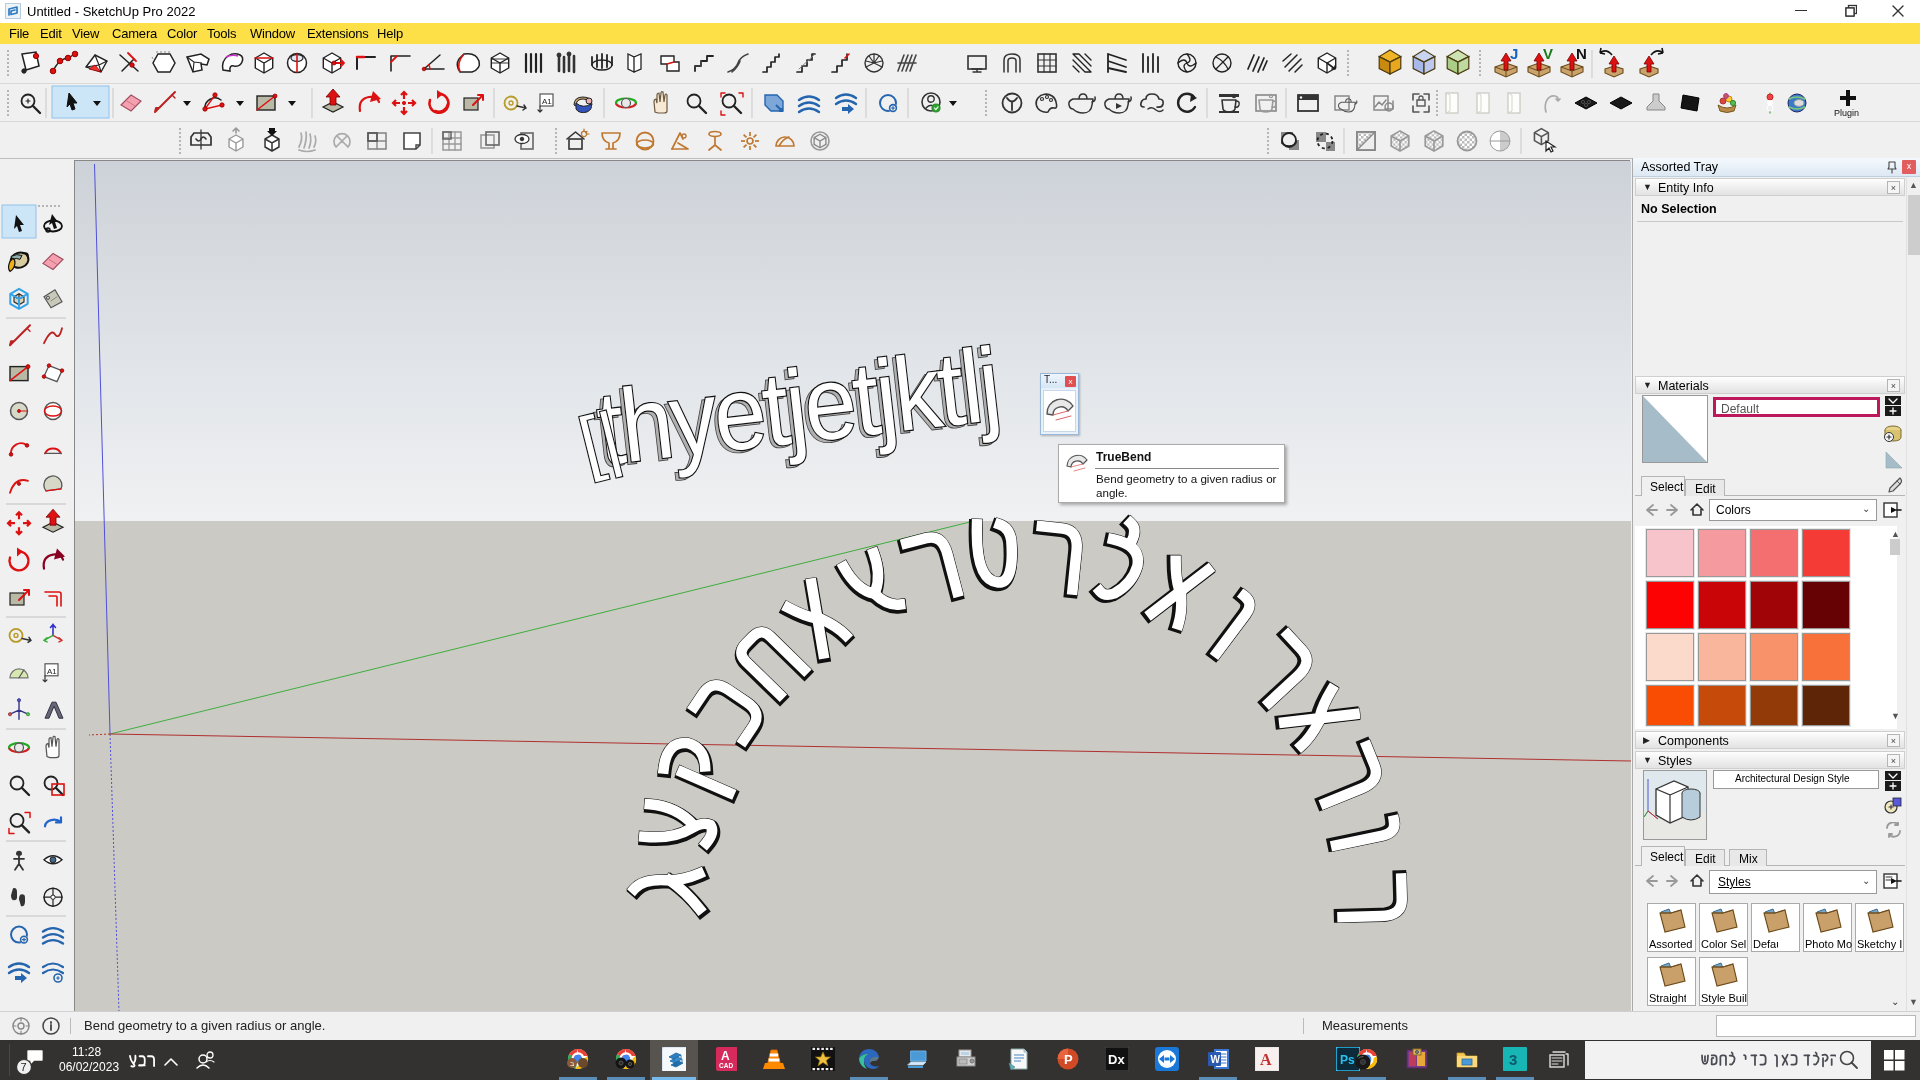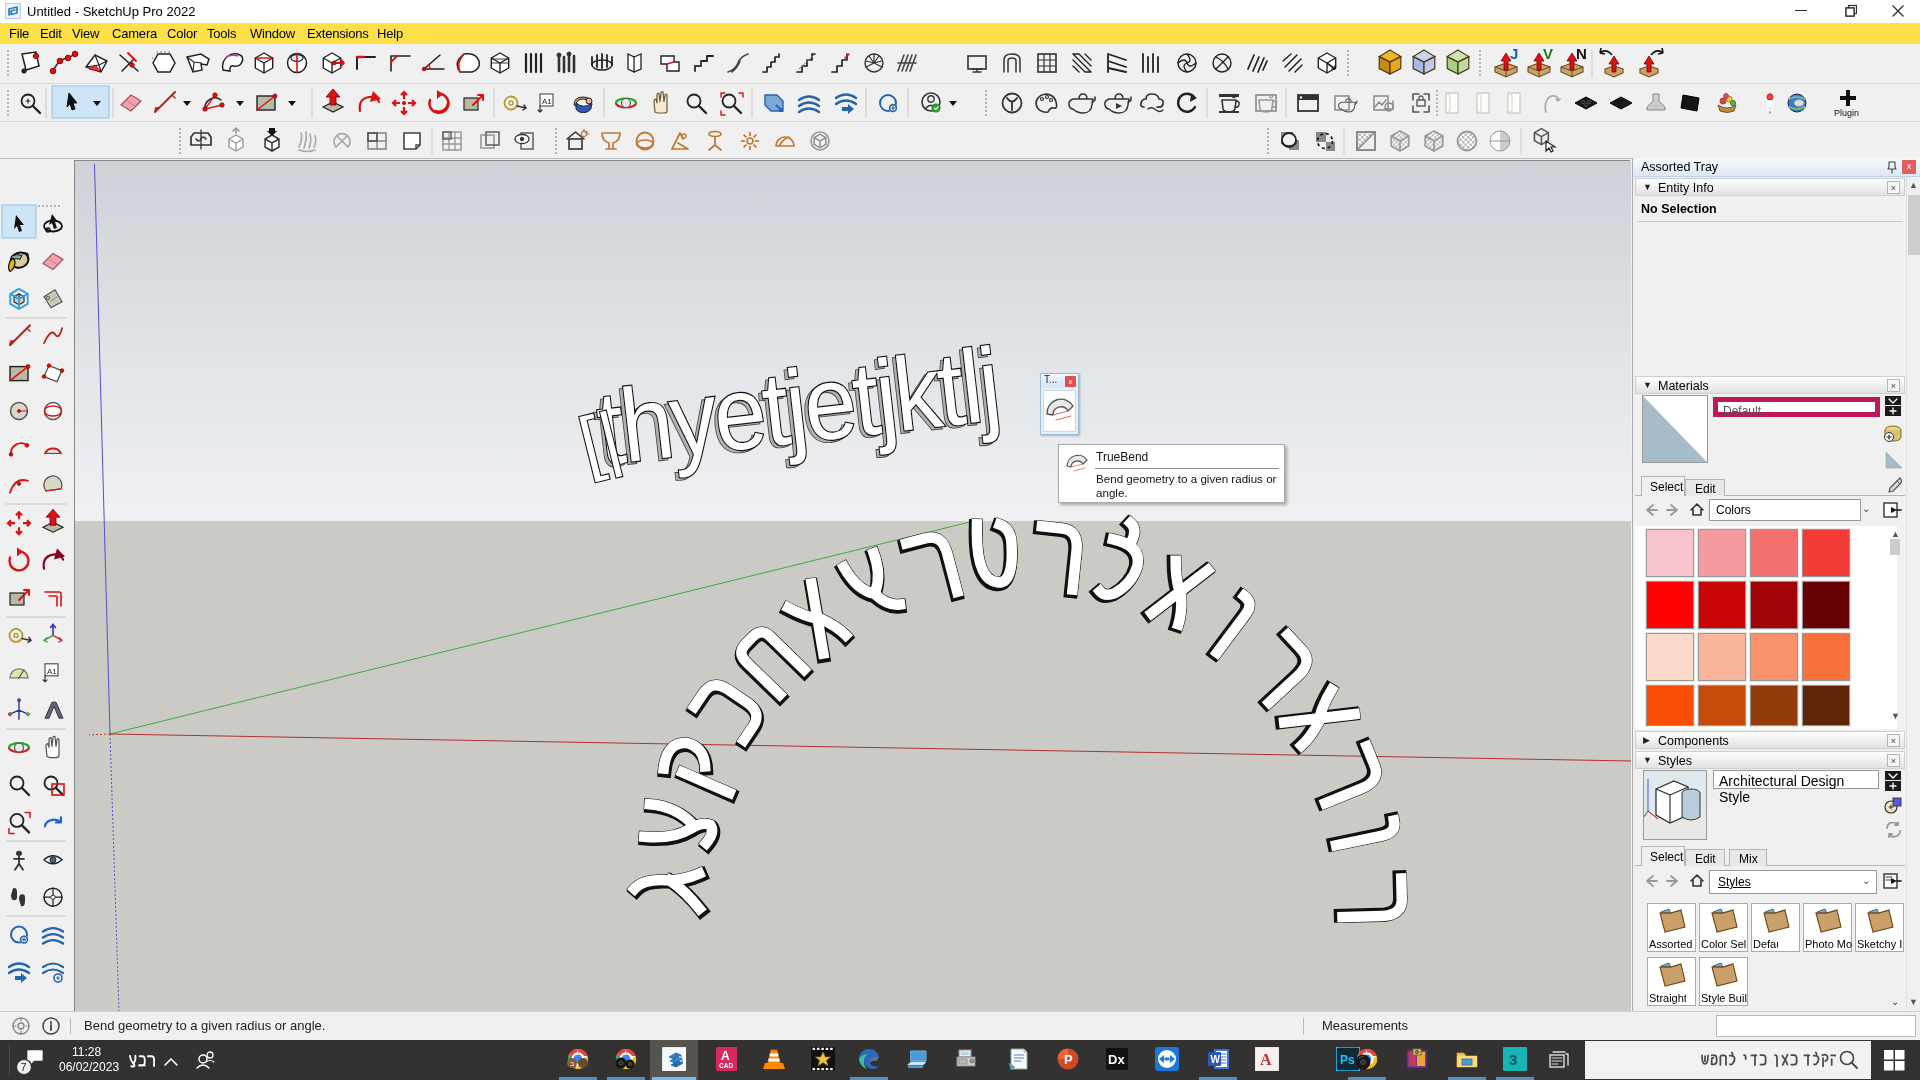--- a/index.html
+++ b/index.html
@@ -1008,21 +1008,21 @@
     <div class="abs" style="left:4px;top:20px"><svg width="32" height="34" viewBox="0 0 32 34" style="">
         <path d="M2,20 A14,14 0 0 1 28,12 L23,17 A8,8 0 0 0 8,21 Z" stroke="#555" stroke-width="1.4" fill="#e8e8e8" stroke-linejoin="round" stroke-linecap="round"></path>
         <path d="M8,21 L23,17 M11,26 L26,22" stroke="#d66" stroke-width="1.0" fill="none" stroke-linejoin="round" stroke-linecap="round"></path>
       </svg></div>
   </div>
 <div class="abs" style="left:1058px;top:444px;width:227px;height:59px;background:#fff;border:1px solid #aaa;box-shadow:2px 2px 3px rgba(0,0,0,0.3)">
     <div class="abs" style="left:6px;top:6px"><svg width="26" height="24" viewBox="0 0 26 24" style="">
         <path d="M2,15 A11,11 0 0 1 22,9 L18,13 A6.5,6.5 0 0 0 6,16 Z" stroke="#555" stroke-width="1.2" fill="#e8e8e8" stroke-linejoin="round" stroke-linecap="round"></path>
         <path d="M6,16 L18,13 M9,20 L20,17" stroke="#d66" stroke-width="0.8" fill="none" stroke-linejoin="round" stroke-linecap="round"></path>
       </svg></div>
-    <span class="abs" style="left:37px;top:5px;font-size:12px;font-weight:normal;color:#111">TrueBend</span>
+    <span class="abs" style="left:37px;top:5px;font-size:12px;font-weight:bold;color:#111">TrueBend</span>
     <div class="abs" style="left:36px;top:23px;width:184px;height:1px;background:#888"></div>
     <span class="abs" style="left:37px;top:27px;font-size:11.6px;color:#111;line-height:13.5px;white-space:nowrap">Bend geometry to a given radius or<br>angle.</span>
   </div>
 <div class="abs" style="left:1632px;top:158px;width:288px;height:854px;background:#f0f0f0;border-left:1px solid #aaa">
 <div class="abs" style="left:0;top:0;width:288px;height:19px;background:linear-gradient(#f5f9fd,#dce8f4);border-bottom:1px solid #c0d0e0">
       <span class="abs" style="left:8px;top:2px;font-size:12.5px;color:#000">Assorted Tray</span>
       <span class="abs" style="left:253px;top:2px"><svg width="12" height="13" viewBox="0 0 12 13" style="">
           <path d="M3,1 L9,1 L9,6 L10,8 L2,8 L3,6 Z M6,8 L6,12" stroke="#444" stroke-width="1.1" fill="none" stroke-linejoin="round" stroke-linecap="round"></path>
         </svg></span>
       <span class="abs" style="left:269px;top:2px;width:14px;height:14px;background:#e25d5d;color:#fff;font-size:9px;text-align:center;line-height:13px;border-radius:1px">x</span>
@@ -1042,21 +1042,21 @@
 <div class="abs" style="left:2px;top:218px;width:270px;height:18px;background:linear-gradient(#fefefe,#e2e2e2);border:1px solid #cfcfcf;">
       <span style="position:absolute;left:7px;top:3px;font-size:9px;color:#222">▼</span>
       <span style="position:absolute;left:22px;top:1.5px;font-size:12.5px;color:#000">Materials</span>
       <span style="position:absolute;right:4px;top:2px;width:13px;height:13px;border:1px solid #b5b5b5;background:#f5f5f5;font-size:9px;color:#444;text-align:center;line-height:12px">×</span>
     </div>
 <div class="abs" style="left:2px;top:237px;width:270px;height:130px;background:#f0f0f0"></div>
 <div class="abs" style="left:9px;top:237px;width:66px;height:68px;background:#fff;border:1px solid #999"></div>
 <div class="abs" style="left:10px;top:238px"><svg width="64" height="66" viewBox="0 0 64 66" style="">
         <path d="M0,0 L64,66 L0,66 Z" fill="#a7bcc9"></path>
       </svg></div>
-<div class="abs" style="left:80px;top:239px;width:167px;height:20px;background:#fff;border:5px solid #be185d">
+<div class="abs" style="left:80px;top:239px;width:167px;height:20px;background:#fff;border:3px solid #be185d">
       <span class="abs" style="left:5px;top:2px;font-size:12px;color:#555">Default</span>
     </div>
 <div class="abs" style="left:251px;top:237px"><svg width="18" height="22" viewBox="0 0 18 22" style="">
         <rect x="1" y="1" width="16" height="9" rx="0" fill="#1a1a1a"></rect>
         <path d="M5,4 L9,8 L13,4" stroke="#fff" stroke-width="1.3" fill="none" stroke-linejoin="round" stroke-linecap="round"></path>
         <rect x="1" y="11" width="16" height="10" rx="0" fill="#1a1a1a"></rect>
         <path d="M9,13 L9,19 M6,16 L12,16" stroke="#fff" stroke-width="1.3" fill="none" stroke-linejoin="round" stroke-linecap="round"></path>
       </svg></div>
 <div class="abs" style="left:250px;top:266px"><svg width="20" height="20" viewBox="0 0 20 20" style="">
         <ellipse cx="10" cy="6" rx="8" ry="4" fill="#e8d28a" stroke="#7a6a30" stroke-width="1"></ellipse>
@@ -1080,21 +1080,21 @@
       </svg></div>
 <div class="abs" style="left:10px;top:345px"><svg width="16" height="14" viewBox="0 0 16 14" style="">
         <path d="M10,2 L4,7 L10,12 M4,7 L14,7" stroke="#999" stroke-width="1.8" fill="none" stroke-linejoin="round" stroke-linecap="round"></path>
       </svg></div>
     <div class="abs" style="left:32px;top:345px"><svg width="16" height="14" viewBox="0 0 16 14" style="">
         <path d="M6,2 L12,7 L6,12 M2,7 L12,7" stroke="#999" stroke-width="1.8" fill="none" stroke-linejoin="round" stroke-linecap="round"></path>
       </svg></div>
     <div class="abs" style="left:56px;top:344px"><svg width="16" height="15" viewBox="0 0 16 15" style="">
         <path d="M2,8 L8,2 L14,8 M4,7 L4,13 L12,13 L12,7" stroke="#333" stroke-width="1.6" fill="none" stroke-linejoin="round" stroke-linecap="round"></path>
       </svg></div>
-<div class="abs" style="left:76px;top:341px;width:152px;height:22px;background:#fff;border:1px solid #999">
+<div class="abs" style="left:76px;top:341px;width:168px;height:22px;background:#fff;border:1px solid #999">
       <span class="abs" style="left:6px;top:3px;font-size:12px">Colors</span>
       <span class="abs" style="left:152px;top:3px;font-size:10px;color:#444">⌄</span>
     </div>
 <div class="abs" style="left:250px;top:342px"><svg width="20" height="20" viewBox="0 0 20 20" style="">
         <rect x="1" y="3" width="13" height="14" rx="0" fill="#fff" stroke="#333" stroke-width="1.4"></rect>
         <path d="M8,7 L14,10 L8,13 Z" fill="#111"></path>
         <path d="M14,10 L18,10" stroke="#111" stroke-width="1.6" fill="none" stroke-linejoin="round" stroke-linecap="round"></path>
       </svg></div>
 <div class="abs" style="left:2px;top:368px;width:262px;height:203px;background:#fff"></div>
 <div class="abs" style="left:13px;top:371px;width:48px;height:48px;background:#f8c4cb;border:1px solid #999;outline:1px solid #e8e8e8"></div>
@@ -1131,21 +1131,21 @@
         <rect y="40" width="62" height="28" fill="#e8e8e4"></rect>
         <path d="M12,18 L30,10 L44,16 L44,44 L26,52 L12,44 Z" fill="#fff" stroke="#333" stroke-width="1.3"></path>
         <path d="M12,18 L26,24 L26,52 M26,24 L44,16" fill="none" stroke="#333" stroke-width="1.2"></path>
         <ellipse cx="47" cy="22" rx="9" ry="4" fill="#b8cddb" stroke="#333"></ellipse>
         <path d="M38,22 L38,46 Q47,52 56,46 L56,22" fill="#b8cddb" stroke="#333"></path>
         <path d="M4,8 L4,40 M4,40 L0,46 M4,40 L14,48" stroke="#55c" stroke-width="1"></path>
         <path d="M4,40 L14,48" stroke="#c33" stroke-width="1"></path>
         <path d="M4,40 L0,46" stroke="#3a3" stroke-width="1"></path>
       </svg></div>
 <div class="abs" style="left:80px;top:612px;width:166px;height:19px;background:#fff;border:1px solid #999">
-      <span class="abs" style="left:5px;top:2px;font-size:14px;color:#000">Architectural Design Style</span>
+      <span class="abs" style="left:21px;top:2px;font-size:10px;color:#000">Architectural Design Style</span>
     </div>
 <div class="abs" style="left:251px;top:612px"><svg width="18" height="22" viewBox="0 0 18 22" style="">
         <rect x="1" y="1" width="16" height="9" rx="0" fill="#1a1a1a"></rect>
         <path d="M5,4 L9,8 L13,4" stroke="#fff" stroke-width="1.3" fill="none" stroke-linejoin="round" stroke-linecap="round"></path>
         <rect x="1" y="11" width="16" height="10" rx="0" fill="#1a1a1a"></rect>
         <path d="M9,13 L9,19 M6,16 L12,16" stroke="#fff" stroke-width="1.3" fill="none" stroke-linejoin="round" stroke-linecap="round"></path>
       </svg></div>
 <div class="abs" style="left:250px;top:638px"><svg width="20" height="20" viewBox="0 0 20 20" style="">
         <circle cx="8" cy="11" r="6" stroke="#333" stroke-width="1.2" fill="#f0e8c0"></circle>
         <path d="M6,11 L10,11 M8,9 L8,13" stroke="#333" stroke-width="1.1" fill="none" stroke-linejoin="round" stroke-linecap="round"></path>

